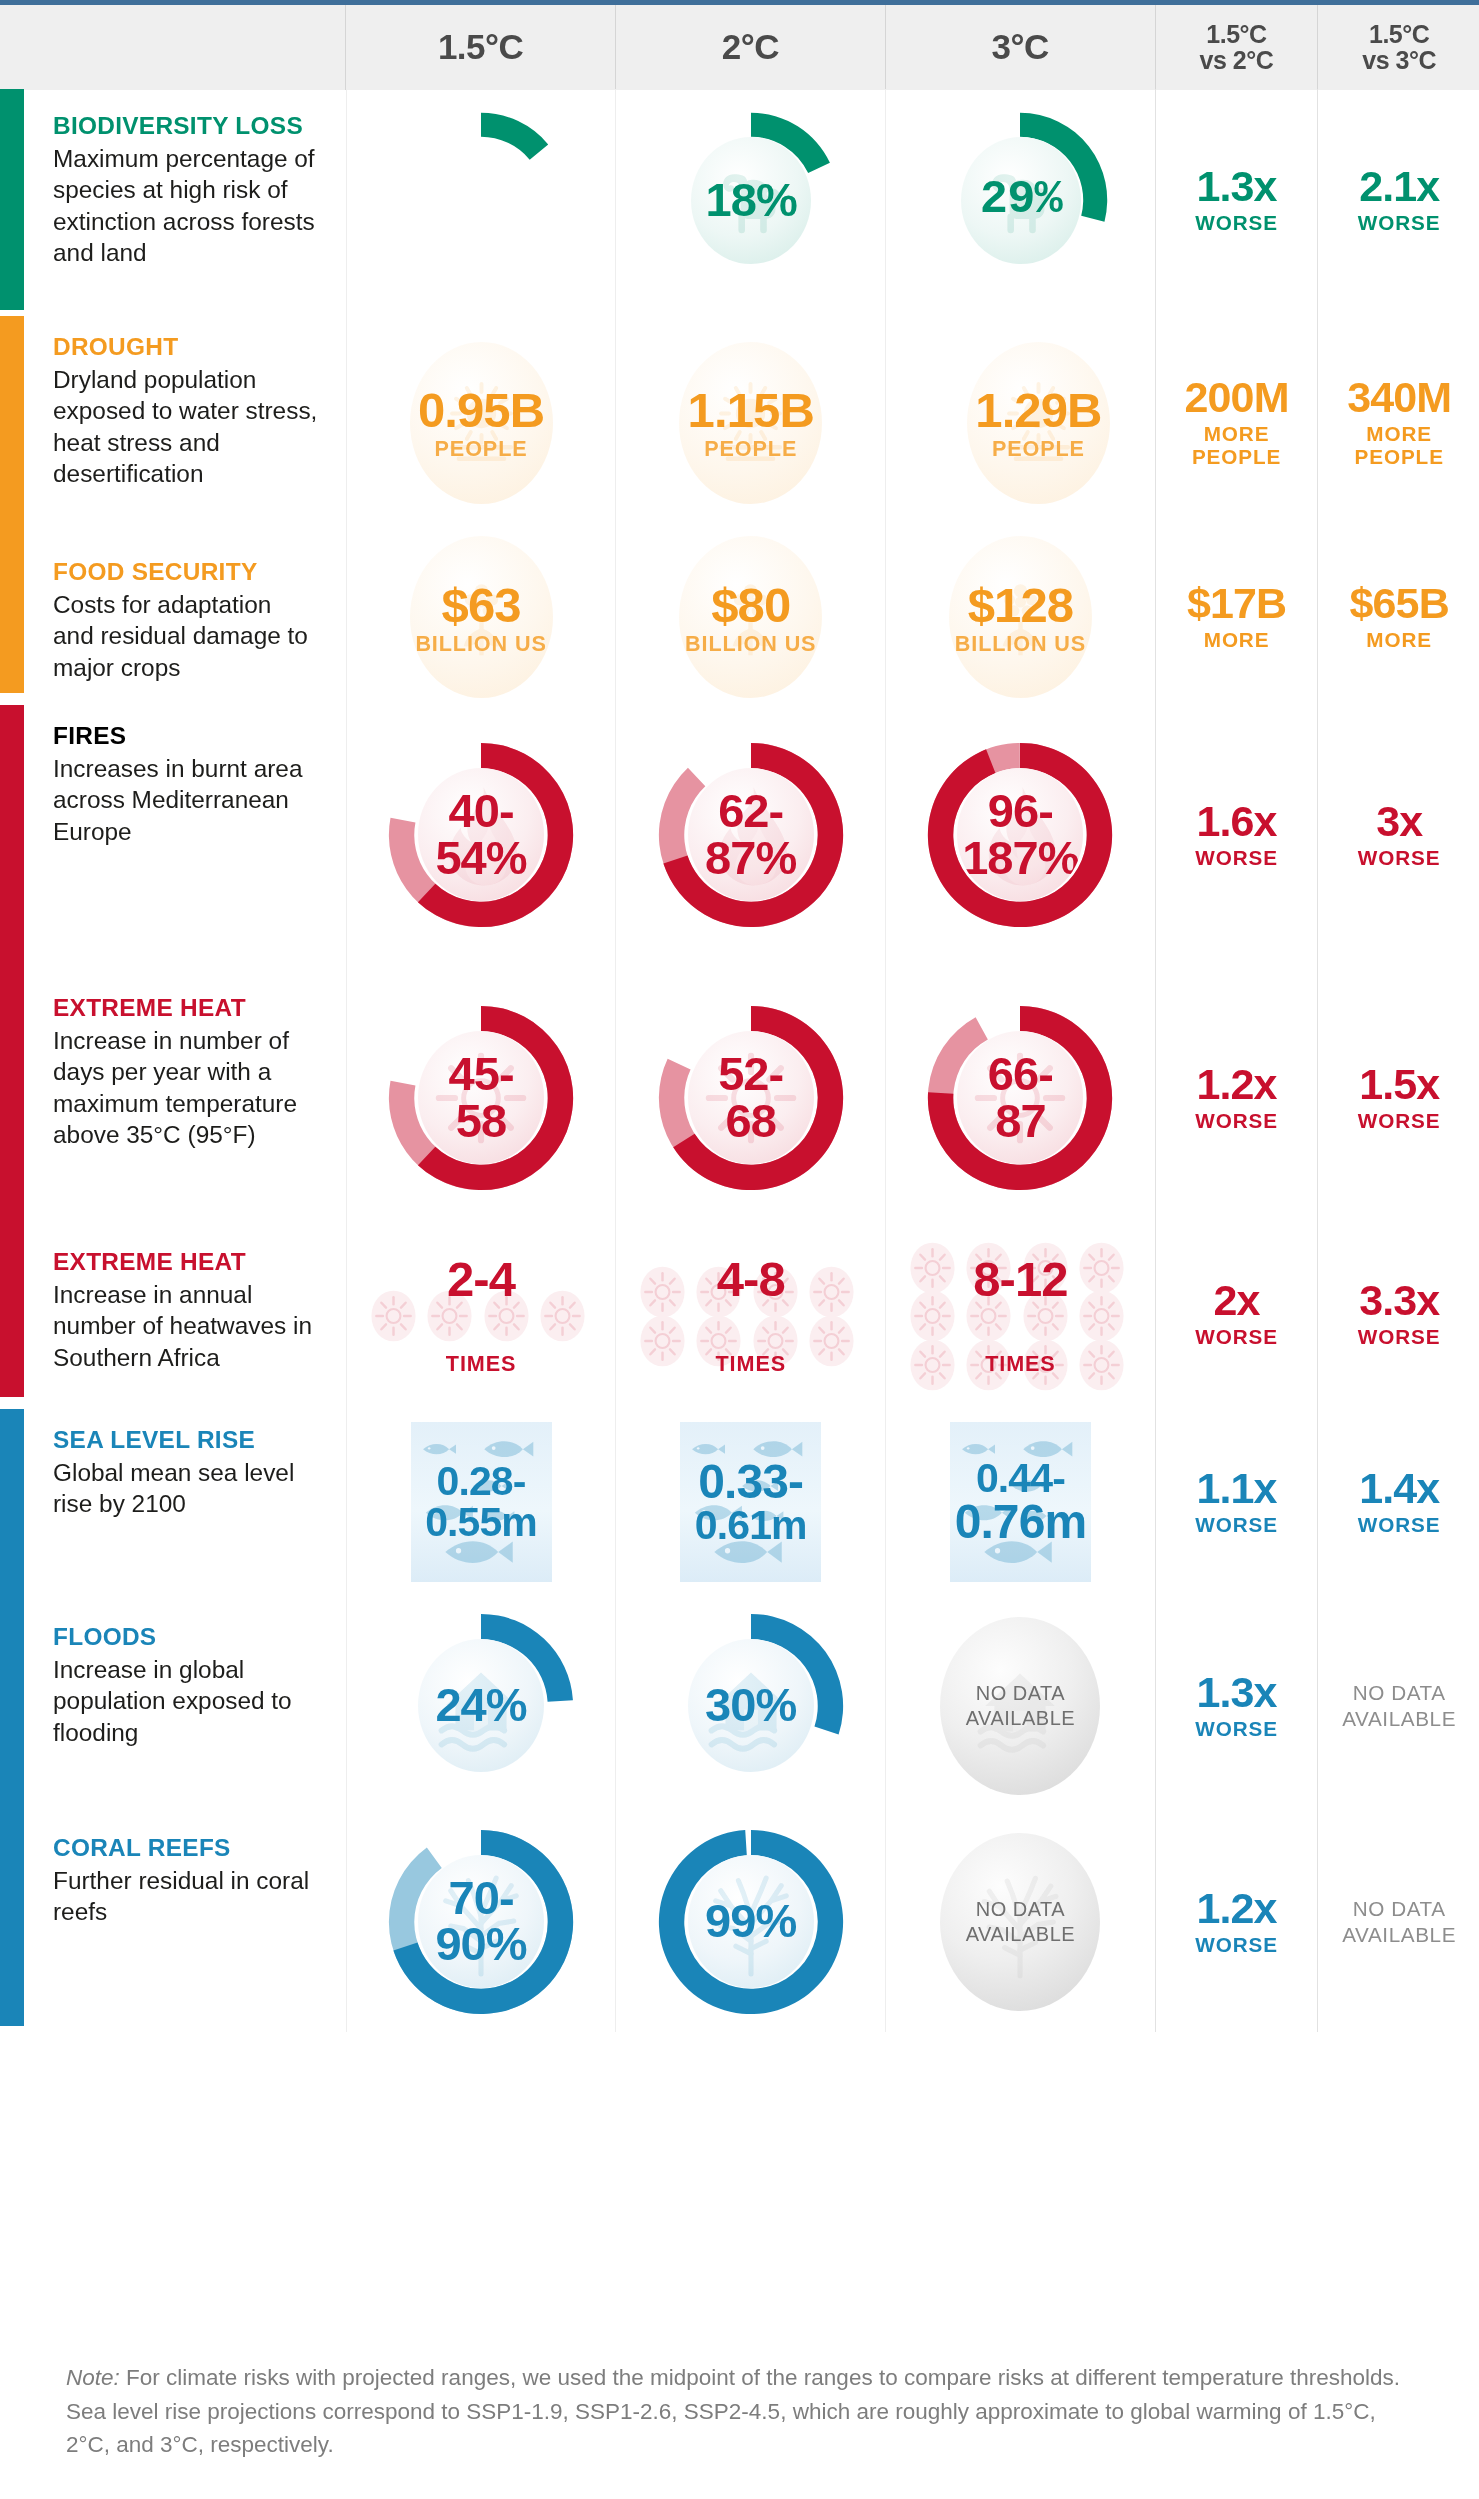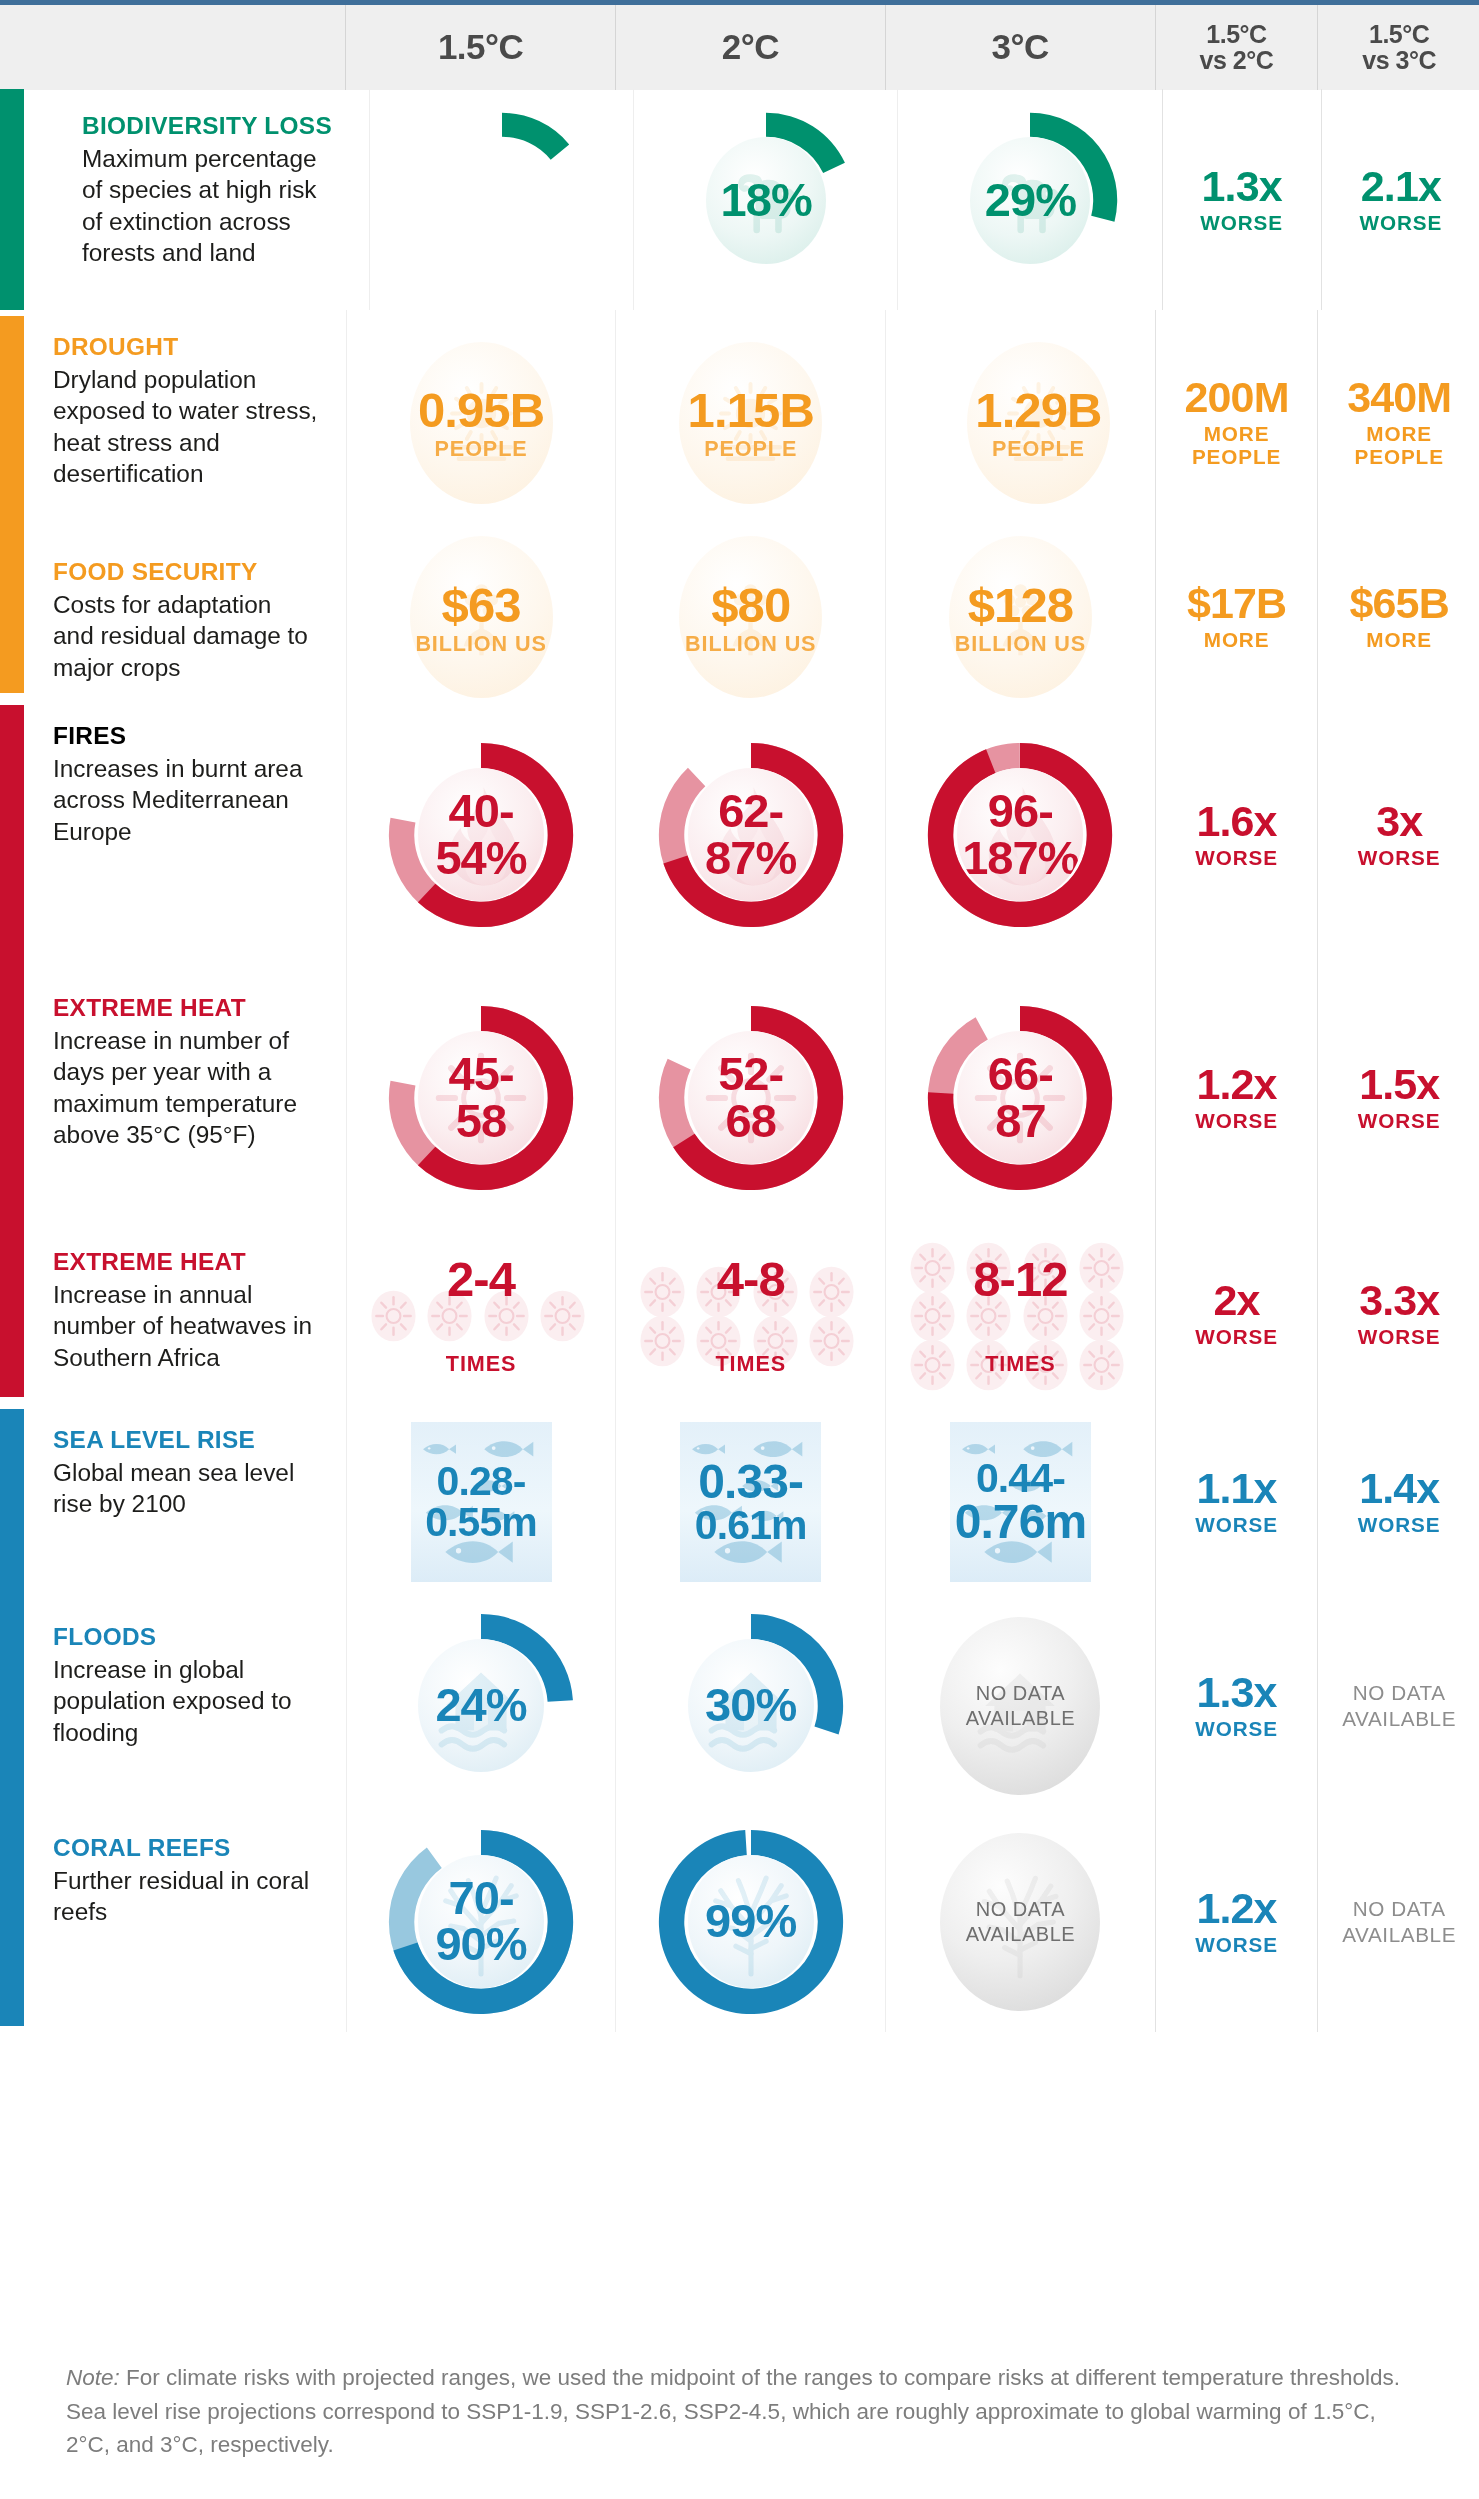--- a/index.html
+++ b/index.html
@@ -121,21 +121,21 @@
     </div>
     <div class="hdr-cell hdr-c">
       <div>
         <span>1.5°C</span><br>
         <span>vs 3°C</span>
       </div>
     </div>
   </div>
 
   <div class="body" id="body-rows">
-      <div class="row" style="height: 221px; padding-left: 29px;">
+      <div class="row" style="height: 221px;">
         <div class="accent" style="background: rgb(0, 145, 110);"></div>
         <div class="c-desc">
           <div class="cat" style="color:#00916E">BIODIVERSITY LOSS</div>
           <div class="desc">Maximum percentage of species at high risk of extinction across forests and land</div>
         </div>
         <div class="c-val">
           <div class="medal" style="width: 178px; height: 178px;">
             <svg class="arcsvg" viewBox="0 0 190 190">
               <path d="M95 1.9000000000000057 A93.1 93.1 0 0 1 166.73478290242596 35.65582655439699 L146.97111822522697 52.00575189145088 A67.45 67.45 0 0 0 95 27.549999999999997 Z" fill="#00916E"></path>
             </svg>
@@ -157,21 +157,21 @@
       </g>
                 </svg>
               </div>
               <div class="valwrap">
                 <div class="bignum" style="font-size:47px;color:#00916E">18%</div>
               </div>
             </div>
           </div>
         </div>
         <div class="c-val">
-          <div class="medal" style="width: 178px; height: 178px;">
+          <div class="medal" style="width: 178px; height: 178px; font-family: Liberation Mono, monospace;">
             <svg class="arcsvg" viewBox="0 0 190 190">
               <path d="M95 1.9000000000000057 A93.1 93.1 0 0 1 185.17509230107555 118.15302849504799 L160.33093421812617 111.77413288926947 A67.45 67.45 0 0 0 95 27.549999999999997 Z" fill="#00916E"></path>
             </svg>
             <div class="disc" style="width: 120px; height: 127px; left: 29.4px; top: 26px; background: radial-gradient(circle at 40% 32%, rgb(255, 255, 255) 0%, rgb(237, 247, 245) 52%, rgb(209, 235, 229) 100%);">
               <div class="iconbg">
                 <svg viewBox="0 0 100 100" width="109" height="109">
                   <g fill="#00916E" opacity="0.30">
         <path d="M34 26c-6 0-10 4-10 9 0 4 3 7 6 7 2 0 4-1 4-3 0-2-1-3-3-3-1 0-2 0-2 1 0-2 2-4 5-4 4 0 6 3 6 7v20c0 4 3 7 8 7h14c6 0 10-4 10-9v-6c2-1 4-3 4-6 0-4-3-7-7-7h-4c-2-5-7-8-13-8-2 0-4 0-6 1-1-5-6-6-12-6z"></path>
         <rect x="38" y="62" width="6" height="18" rx="3"></rect>
                     <rect x="58" y="62" width="6" height="18" rx="3"></rect>

